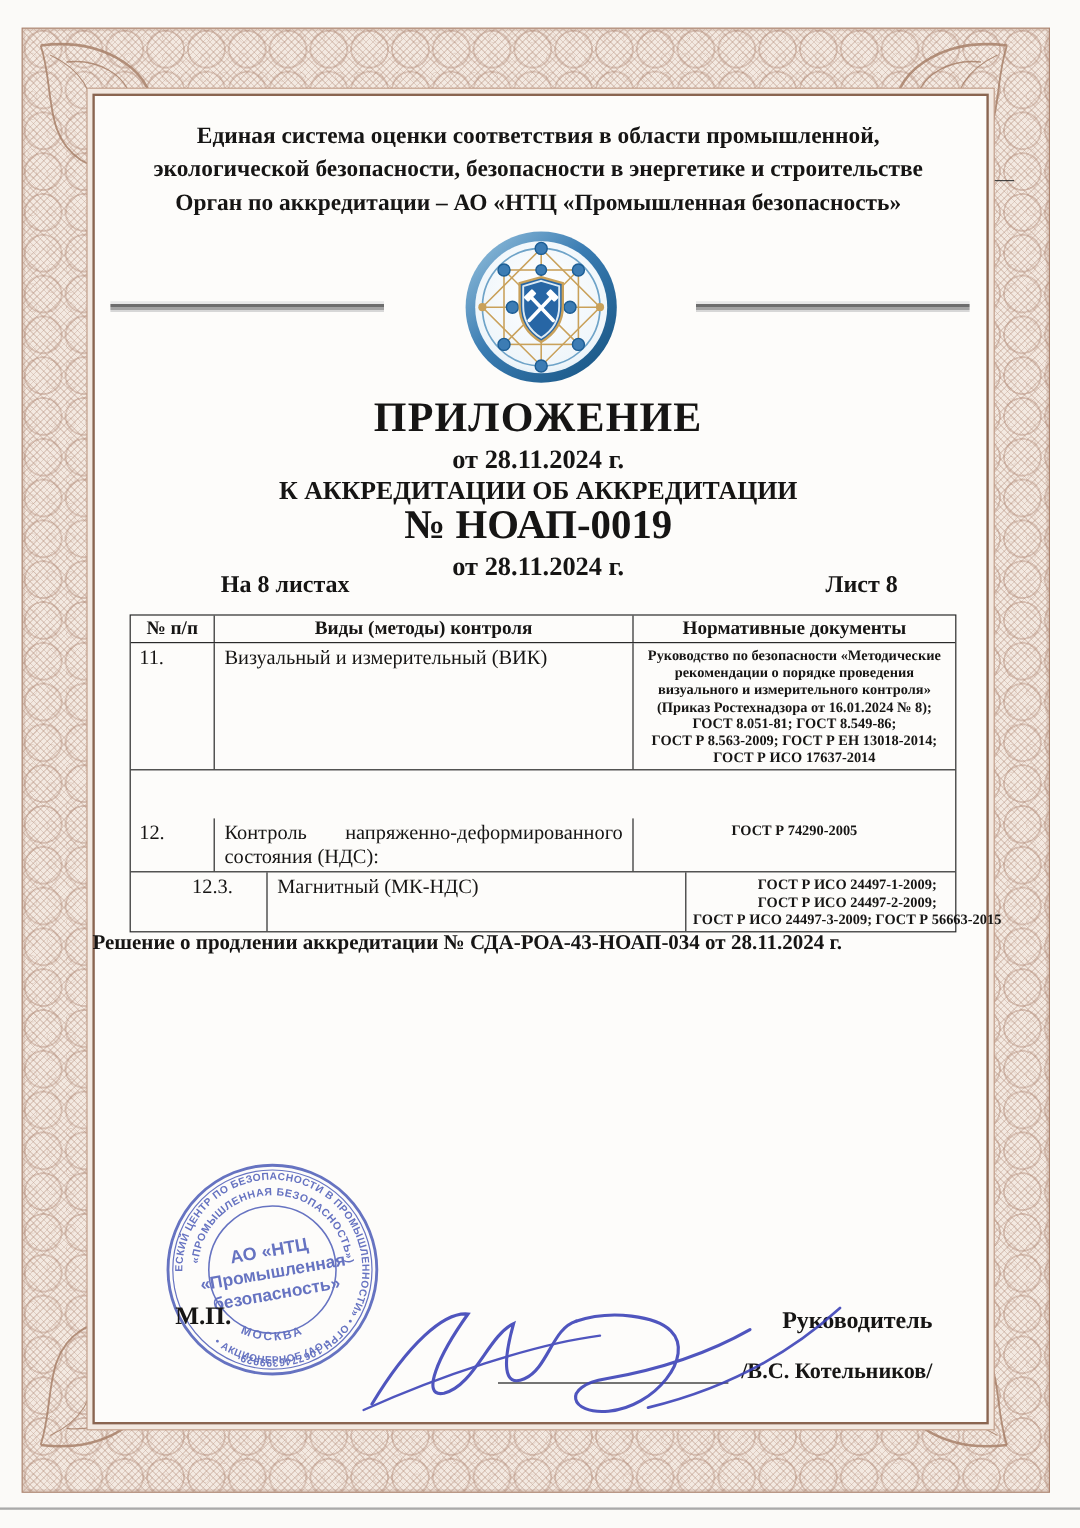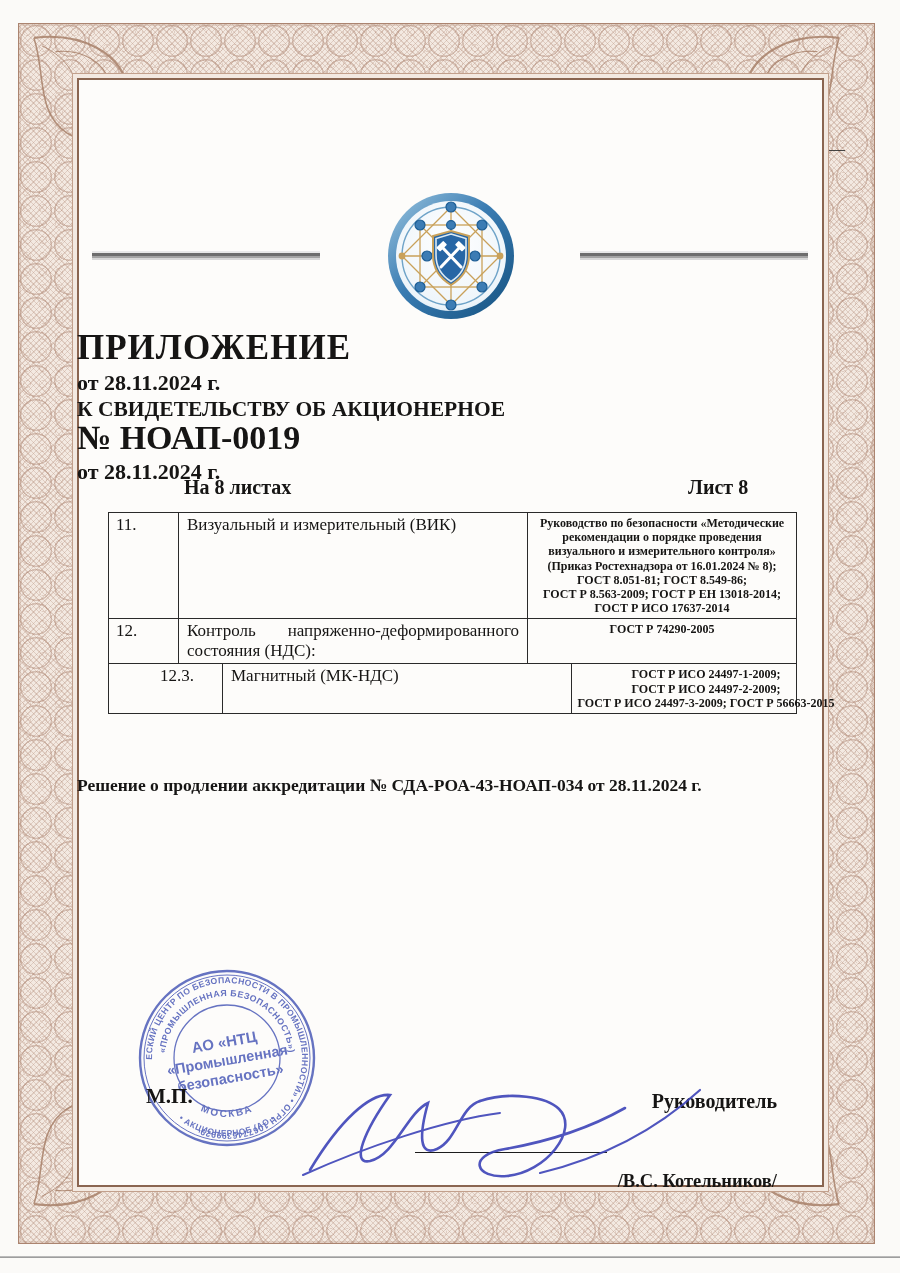--- a/index.html
+++ b/index.html
@@ -39,21 +39,21 @@
     text-align:center;font-weight:bold;font-size:19.5px;line-height:28px;
   }
   .bar{
     position:absolute;top:251px;height:9px;
     background:linear-gradient(#e8e8e8 0 2px,#6d6d6d 2px 5px,#a3a3a3 5px 7px,#d7d7d7 7px 9px);
   }
   .bar.left{left:92px;width:228px;}
   .bar.right{left:580px;width:228px;}
   .logo{position:absolute;left:384px;top:189px;width:134px;height:134px;}
 
-  .t-center{position:absolute;left:77px;width:743px;font-weight:bold;}
+  .t-center{position:absolute;left:77px;width:743px;text-align:center;font-weight:bold;}
   .title-main{top:328px;font-size:35px;letter-spacing:1px;}
   .title-date1{top:370px;font-size:22px;}
   .title-sub{top:397px;font-size:21.5px;}
   .title-num{top:419px;font-size:34px;}
   .title-date2{top:459px;font-size:22px;}
   .sheets-left{position:absolute;left:184px;top:476px;font-weight:bold;font-size:20px;}
   .sheets-right{position:absolute;left:652px;top:476px;font-weight:bold;font-size:20px;margin-left:36px;}
 
   
   .tbl{
@@ -61,31 +61,31 @@
     border:1.5px solid #2a2a2a;font-size:17px;
   }
   .tr{display:grid;grid-template-columns:70px 349px 268px;border-bottom:1px solid #2a2a2a;}
   .tr:last-child{border-bottom:none;}
   .td{border-right:1px solid #2a2a2a;padding:2px 8px;box-sizing:border-box;}
   .td:last-child{border-right:none;text-align:center;}
   .th .td{font-weight:bold;font-size:16px;text-align:center;padding:2px 4px;}
   .num{padding-left:7px;}
   .docs{font-weight:bold;font-size:12px;line-height:14.2px;white-space:pre-line;padding:3px 5px;}
   .r11{min-height:100px;}
-  .r12{min-height:43px;}
+  .r12{min-height:43px;margin-top:40px;}
   .r123{min-height:45px;margin-left:44px;}
   .r124{min-height:25px;}
   .justify{text-align:justify;}
 
   .decision{position:absolute;left:77px;top:775px;width:743px;font-weight:bold;font-size:17.5px;}
 
   .stamp{position:absolute;left:132px;top:963px;width:190px;height:190px;opacity:.92;}
   .mp{position:absolute;left:146px;top:1084px;font-weight:bold;font-size:21px;z-index:6;}
   .role{position:absolute;left:77px;top:1090px;width:700px;text-align:right;font-weight:bold;font-size:20px;z-index:4;}
-  .signer{position:absolute;left:77px;top:1133px;width:700px;text-align:right;font-weight:bold;font-size:18.5px;z-index:4;margin-top:38px;}
+  .signer{position:absolute;left:77px;top:1133px;width:700px;text-align:right;font-weight:bold;font-size:18.5px;z-index:4;}
   .sig-line{position:absolute;left:415px;top:1152px;width:192px;border-top:1.6px solid #1c1c1c;z-index:4;}
   .signature{position:absolute;left:295px;top:1075px;width:420px;height:110px;z-index:5;}
 
   .scan-edge{position:absolute;left:0;top:1256px;width:900px;height:2px;background:linear-gradient(#c9c9c9,#8f8f8f);}
 </style>
 </head>
 <body>
 
 <div class="page">
 
@@ -110,20 +110,25 @@
     </svg>
   <svg class="corner bl">
       <use href="#flourish"></use>
     </svg>
   <svg class="corner br">
       <use href="#flourish"></use>
     </svg>
 
   <div class="sheet"></div>
 
+  <div class="hdr">
+    <div>Единая система оценки соответствия в области промышленной,</div>
+    <div>экологической безопасности, безопасности в энергетике и строительстве</div>
+    <div>Орган по аккредитации – АО «НТЦ «Промышленная безопасность»</div>
+  </div>
 
   <div class="bar left"></div>
   <div class="bar right"></div>
 
   <svg class="logo" viewBox="0 0 134 134">
     <defs>
       <linearGradient id="ring" x1="0" y1="0" x2="1" y2="1">
         <stop offset="0" stop-color="#9cc6e0"></stop>
         <stop offset="0.45" stop-color="#3a7cb2"></stop>
         <stop offset="1" stop-color="#14517f"></stop>
@@ -163,27 +168,32 @@
     <g stroke="#ffffff" stroke-width="3" stroke-linecap="round">
       <line x1="57" y1="78" x2="76" y2="58"></line>
       <line x1="58" y1="58" x2="77" y2="78"></line>
       <rect x="71.5" y="54.5" width="10" height="5.5" rx="1" fill="#ffffff" stroke="none" transform="rotate(45 76.5 57)"></rect>
       <rect x="52.5" y="54.5" width="10" height="5.5" rx="1" fill="#ffffff" stroke="none" transform="rotate(-45 57.5 57)"></rect>
     </g>
   </svg>
 
   <div class="t-center title-main">ПРИЛОЖЕНИЕ</div>
   <div class="t-center title-date1">от 28.11.2024 г.</div>
-  <div class="t-center title-sub">К СВИДЕТЕЛЬСТВУ ОБ АКЦИОНЕРНОЕ</div>
+  <div class="t-center title-sub">К АККРЕДИТАЦИИ ОБ АККРЕДИТАЦИИ</div>
   <div class="t-center title-num">№ НОАП-0019</div>
   <div class="t-center title-date2">от 28.11.2024 г.</div>
   <div class="sheets-left">На 8 листах</div>
   <div class="sheets-right">Лист 8</div>
 
   <div class="tbl">
+    <div class="tr th">
+      <div class="td">№ п/п</div>
+      <div class="td">Виды (методы) контроля</div>
+      <div class="td">Нормативные документы</div>
+    </div>
     <div class="tr r11">
       <div class="td num">11.</div>
       <div class="td">Визуальный и измерительный (ВИК)</div>
       <div class="td docs">Руководство по безопасности «Методические
 рекомендации о порядке проведения
 визуального и измерительного контроля»
 (Приказ Ростехнадзора от 16.01.2024 № 8);
 ГОСТ 8.051-81; ГОСТ 8.549-86;
 ГОСТ Р 8.563-2009; ГОСТ Р ЕН 13018-2014;
 ГОСТ Р ИСО 17637-2014</div>

